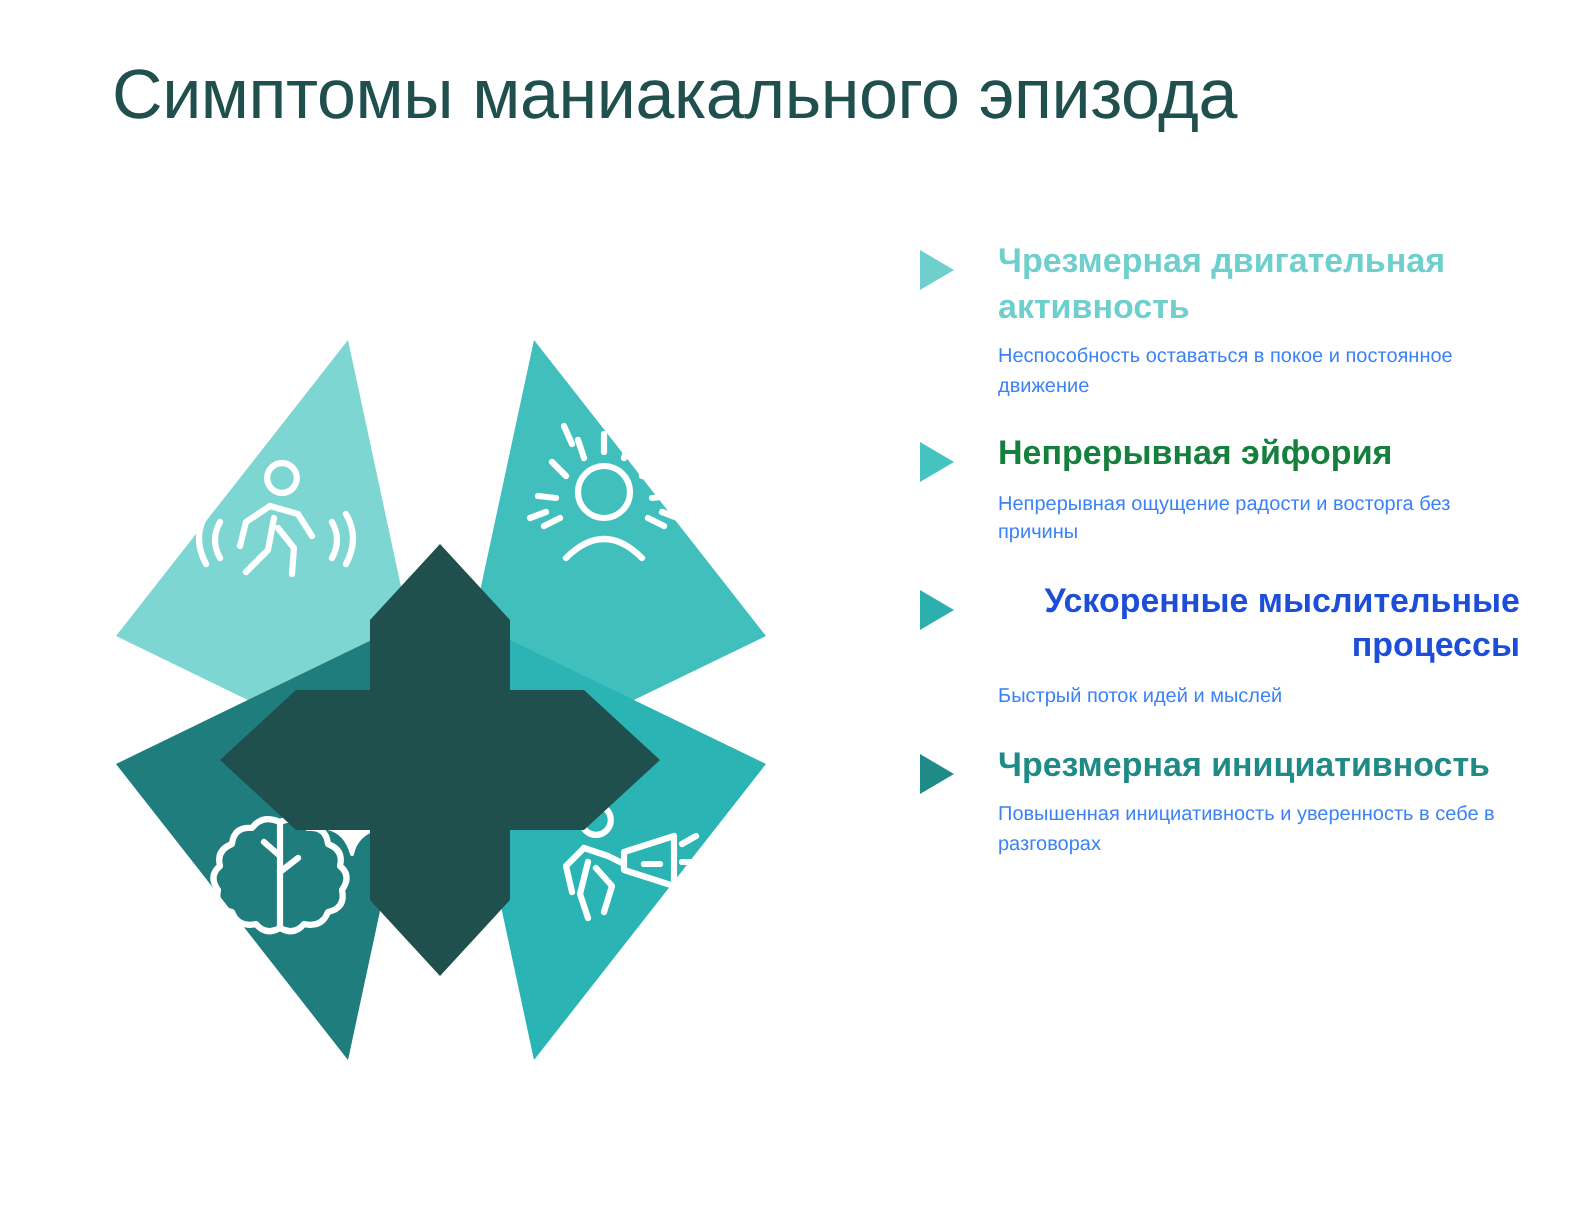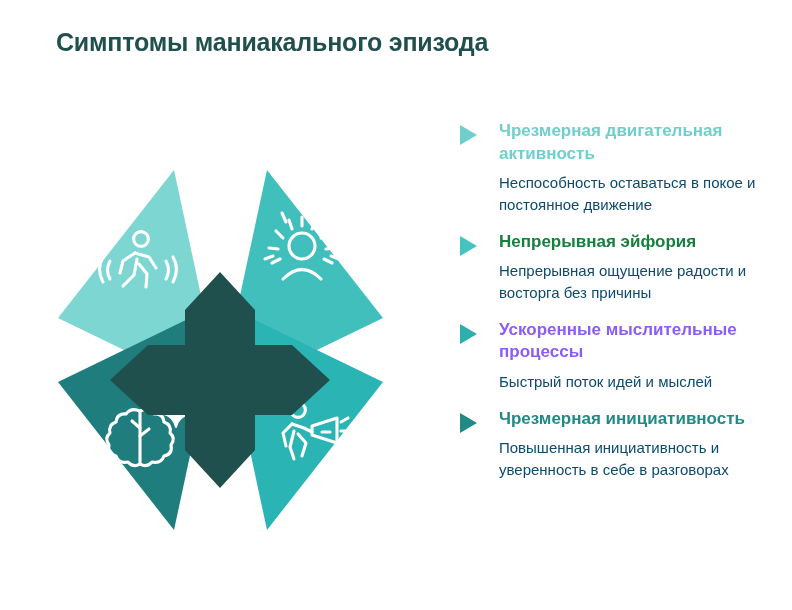--- a/index.html
+++ b/index.html
@@ -12,22 +12,22 @@
     background: #ffffff;
     font-family: "Liberation Sans", sans-serif;
     overflow: hidden;
     position: relative;
   }
 
   #page-title {
     position: absolute;
     left: 56px;
     top: 28px;
-    font-size: 25px;
-    font-weight: bold;
+    font-size: 35px;
+    font-weight: normal;
     color: #20504e;
     letter-spacing: -0.2px;
     white-space: nowrap;
     text-align: center;
   }
 
   
   #graphic {
     position: absolute;
     left: 40px;
@@ -65,23 +65,23 @@
     border-left: 17px solid #6ecfcc;
   }
   .symptom-heading {
     font-size: 17px;
     font-weight: bold;
     line-height: 1.33;
     color: #6ecfcc;
     margin: 0 0 7px 0;
   }
   .symptom-desc {
-    font-size: 15px;
+    font-size: 10px;
     line-height: 1.45;
-    color: #0c4a6e;
+    color: #3b82f6;
     margin: 0;
   }
 </style>
 </head>
 <body style="background: rgb(255, 255, 255);">
 
 <div id="page-title" style="color: rgb(32, 80, 78);">Симптомы маниакального эпизода</div>
 
 <div id="graphic">
   <svg viewBox="0 0 360 380" xmlns="http://www.w3.org/2000/svg">
@@ -163,21 +163,21 @@
   </div>
 
   <div class="symptom-item">
     <span class="bullet-icon" style="border-left-color: rgb(69, 195, 192);"></span>
     <p class="symptom-heading" style="color: #15803d;">Непрерывная эйфория</p>
     <p class="symptom-desc">Непрерывная ощущение радости и восторга без причины</p>
   </div>
 
   <div class="symptom-item">
     <span class="bullet-icon" style="border-left-color: rgb(43, 176, 174);"></span>
-    <p class="symptom-heading" style="color: #8b5cf6;">Ускоренные мыслительные процессы</p>
+    <p class="symptom-heading" style="color: #1d4ed8; text-align: right;">Ускоренные мыслительные процессы</p>
     <p class="symptom-desc">Быстрый поток идей и мыслей</p>
   </div>
 
   <div class="symptom-item">
     <span class="bullet-icon" style="border-left-color: rgb(31, 138, 134);"></span>
     <p class="symptom-heading" style="color: rgb(31, 138, 134);">Чрезмерная инициативность</p>
     <p class="symptom-desc">Повышенная инициативность и уверенность в себе в разговорах</p>
   </div>
 
 </div>

